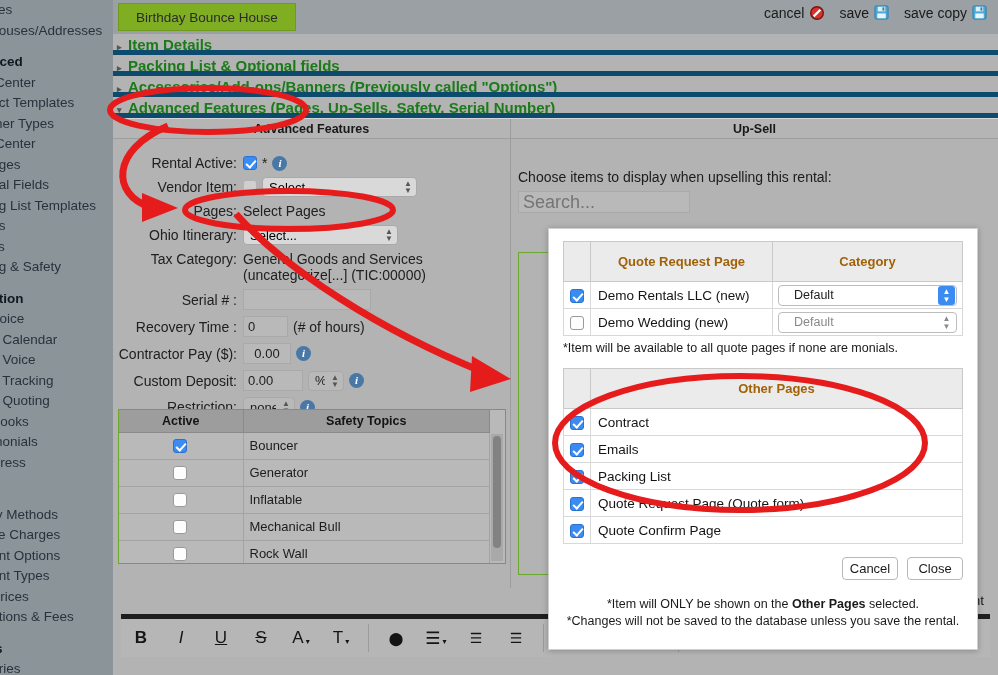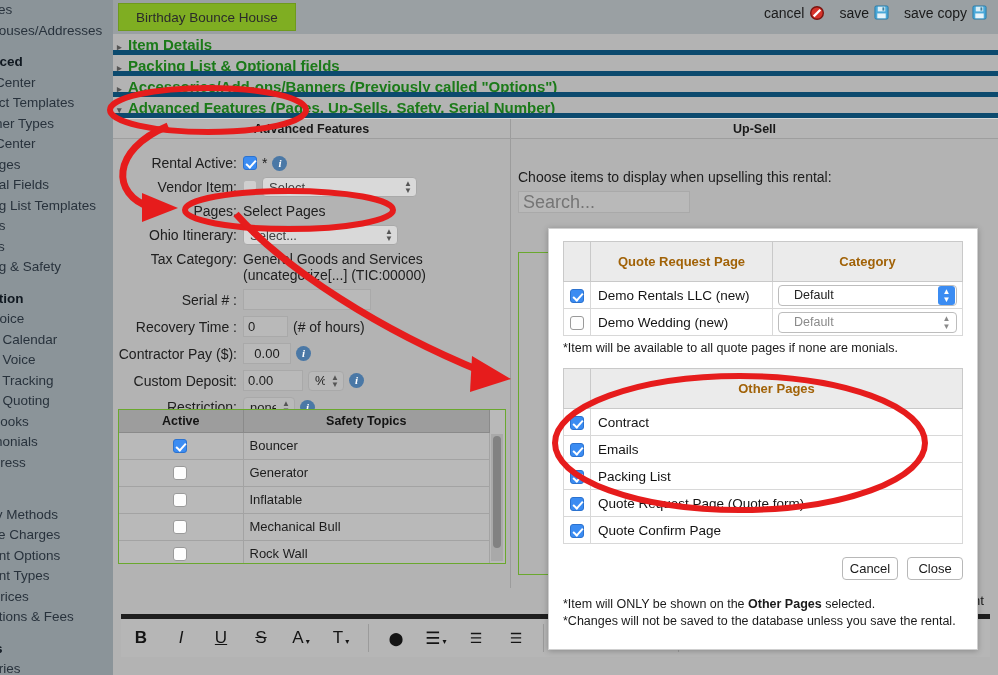--- a/index.html
+++ b/index.html
@@ -93,21 +93,21 @@
   .infoi {
     display: inline-block; width: 15px; height: 15px; border-radius: 50%;
     background: #4a78a6; color: #fff; font-size: 11px; font-style: italic;
     font-weight: bold; text-align: center; line-height: 15px;
     font-family: "Liberation Serif", serif;
   }
 
   .sel {
     -webkit-appearance: none; appearance: none;
     height: 20px; border: 1px solid #a9a9a9; border-radius: 4px;
-    background: #d9d9d9; color: #404040; font-size: 13px;
+    background: #d9d9d9; color: #000000; font-size: 13px;
     padding: 0 18px 0 6px; position: relative;
     font-family: "Liberation Sans", sans-serif;
   }
   .selwrap { position: relative; display: inline-block; }
   .selwrap .arrows {
     position: absolute; right: 5px; top: 50%; transform: translateY(-50%);
     font-size: 8px; line-height: 7px; color: #555; pointer-events: none;
   }
   .txt {
     height: 21px; border: 1px solid #a9a9a9; background: #b9b9b9;
@@ -194,21 +194,21 @@
   }
   .mselwrap { position: relative; }
   .mselwrap .stepper {
     position: absolute; right: 2px; top: 1px; width: 17px; height: 19px;
     background: #3b8cf2; border-radius: 3px; color: #fff; font-size: 8px;
     line-height: 8px; text-align: center; padding-top: 2px; pointer-events: none;
   }
   .mselwrap.off .stepper { background: transparent; color: #8a8a8a; }
   .msel.off { color: #8a8a8a; }
   .mnote { font-size: 12.5px; color: #1a1a1a; margin: 5px 0 13px 0; }
-  .mnote.last { margin: 0; line-height: 17px; }
+  .mnote.last { margin: 0; line-height: 17px; text-align: center; }
   .mbtns { display: flex; justify-content: flex-end; gap: 9px; margin-top: 13px; }
   .mbtn {
     min-width: 56px; height: 23px; border: 1px solid #b8b8b8; border-radius: 4px;
     background: #fff; font-size: 13px; color: #1a1a1a; cursor: pointer;
     font-family: "Liberation Sans", sans-serif;
   }
 
   
   .anno { position: absolute; left: 0; top: 0; width: 998px; height: 675px;
           pointer-events: none; }

